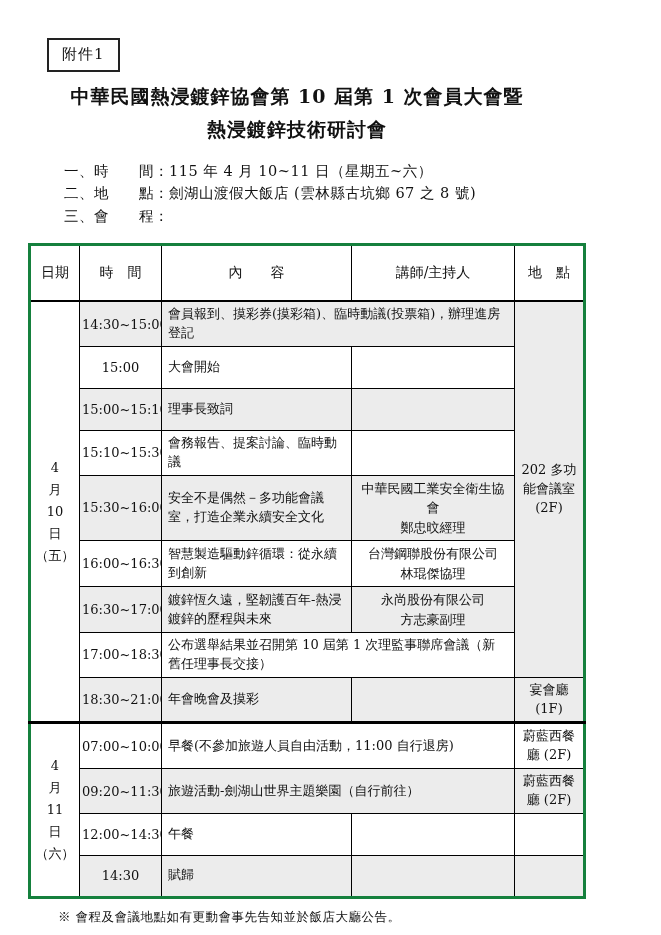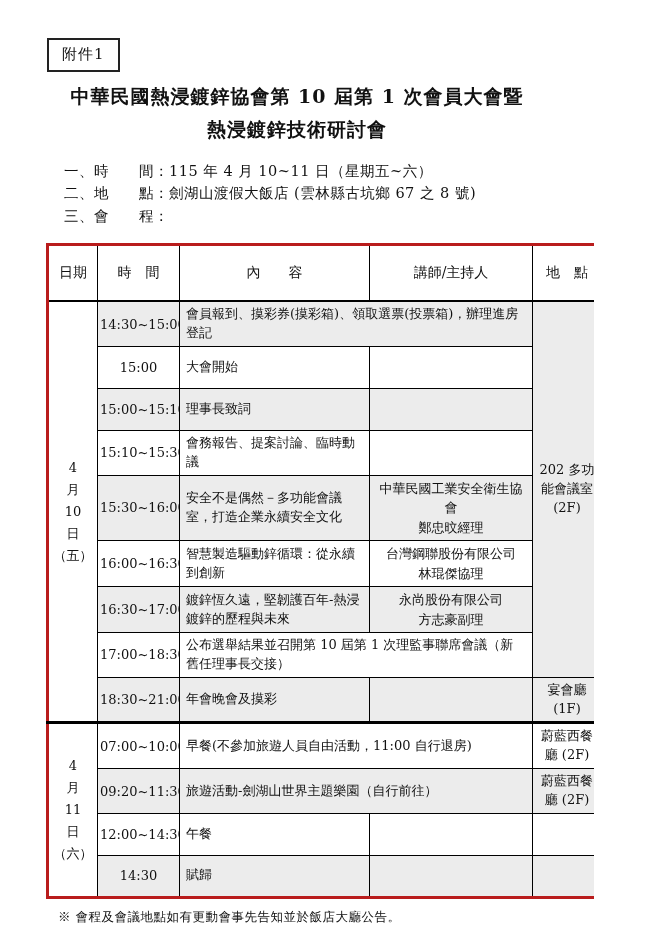--- a/index.html
+++ b/index.html
@@ -17,24 +17,24 @@
     font-size:15px; letter-spacing:1px;
   }
 
   .title-block { padding-top:80px; text-align:center; font-weight:bold;
                  font-size:19px; line-height:1.75; letter-spacing:1px; }
 
   .info-block { margin:13px 0 15px 64px; font-size:14.5px; line-height:1.58; letter-spacing:0.5px; }
 
   table.schedule {
     border-collapse:collapse;
-    margin:7px 0 0 46px;
+    margin:7px 0 0 28px;
     width:555px;
     table-layout:fixed;
-    border:3px solid #b91c1c;
+    border:3px solid #15803d;
   }
   .schedule th, .schedule td {
     border:1px solid #000000;
     padding:3px 6px;
     font-size:13px;
     font-weight:normal;
     vertical-align:middle;
     overflow:hidden;
   }
   .schedule thead th { height:48px; font-size:14px; text-align:center; border-bottom:2px solid #000; background:#ffffff; }
@@ -86,21 +86,21 @@
       </tr>
     </thead>
     <tbody>
       <tr class="shade">
         <td class="datecell" rowspan="9">4
 月
 10
 日
 （五）</td>
         <td class="time">14:30~15:00</td>
-        <td class="content" colspan="2">會員報到、摸彩券(摸彩箱)、領取選票(投票箱)，辦理進房登記</td>
+        <td class="content" colspan="2">會員報到、摸彩券(摸彩箱)、臨時動議(投票箱)，辦理進房登記</td>
         <td class="loc cell-shade" rowspan="8">202 多功能會議室(2F)</td>
       </tr>
       <tr>
         <td class="time">15:00</td>
         <td class="content">大會開始</td>
         <td class="speaker"></td>
       </tr>
       <tr class="shade">
         <td class="time">15:00~15:10</td>
         <td class="content">理事長致詞</td>

